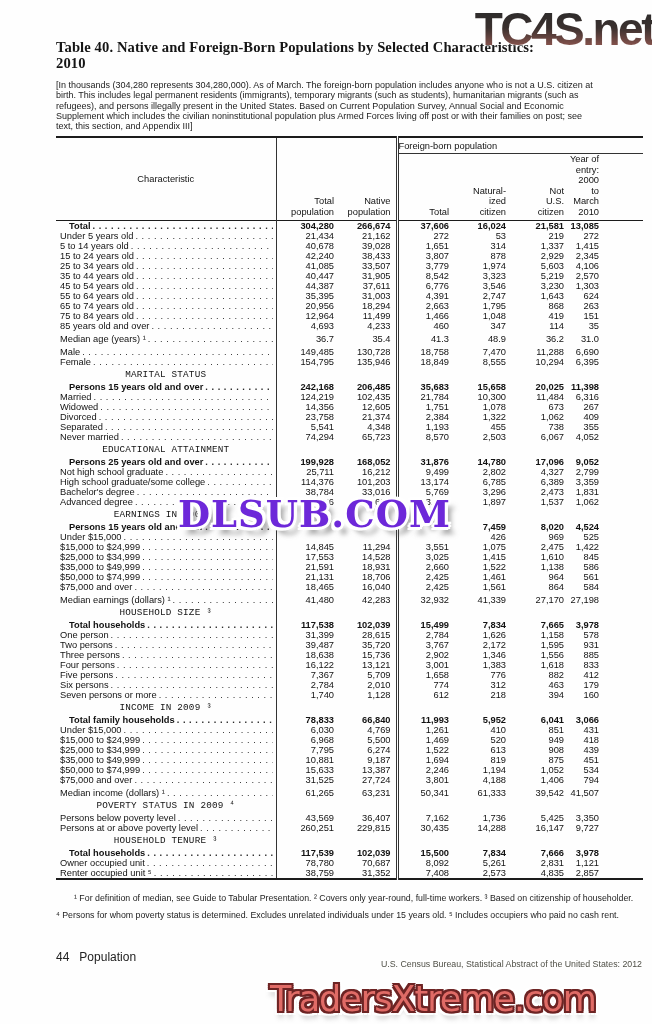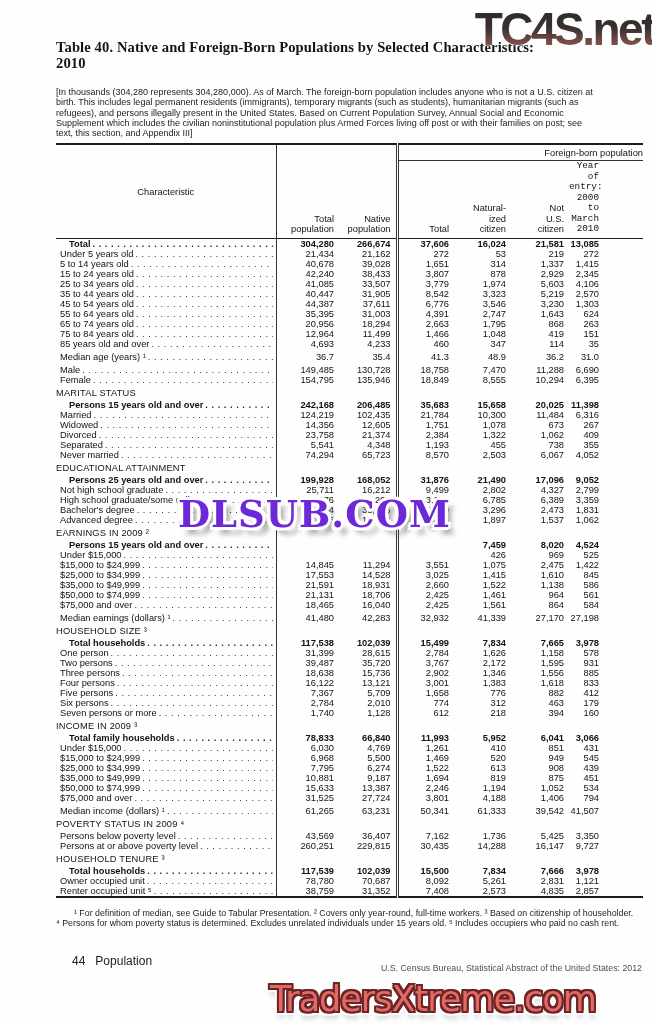--- a/index.html
+++ b/index.html
@@ -3,54 +3,54 @@
 <meta charset="utf-8">
 <style>
   html,body{margin:0;padding:0;}
   body{
     width:652px;height:1024px;position:relative;overflow:hidden;
     background:#fefefe;color:#151515;
     font-family:"Liberation Sans",sans-serif;
   }
   .page{box-sizing:border-box;width:652px;padding:40px 10px 0 56px;}
   .title{font-family:"Liberation Serif",serif;font-weight:bold;font-size:14.6px;line-height:15.5px;letter-spacing:.1px;}
-  .note{margin-top:16px;width:545px;font-size:9px;line-height:10.3px;color:#1c1c1c;}
+  .note{margin-top:9px;width:545px;font-size:9px;line-height:10.3px;color:#1c1c1c;}
   table.main{
     margin-top:5px;border-collapse:collapse;table-layout:fixed;width:587px;
     border-top:2px solid #1c1c1c;border-bottom:2px solid #1c1c1c;
     font-size:9.3px;line-height:10px;color:#121212;
   }
   td,th{padding:0;margin:0;overflow:hidden;}
   th{font-weight:normal;}
   th.h-char{text-align:center;vertical-align:middle;}
   th.h-num{vertical-align:bottom;text-align:right;white-space:pre-line;padding:0 5px 3px 0;line-height:10.5px;}
-  th.h-span{height:15px;text-align:right;vertical-align:middle;border-left:3px double #333;border-bottom:1px solid #333;font-size:9.3px;}
+  th.h-span{height:15px;text-align:left;vertical-align:middle;border-left:3px double #333;border-bottom:1px solid #333;font-size:9.3px;}
   th.bl1{border-left:1px solid #333;}
   th.bl2{border-left:3px double #333;}
-  th.h-yoe{padding-right:44px;font-family:Liberation Mono, monospace;}
+  th.h-yoe{padding-right:44px;}
   tbody tr:first-child td{border-top:1.5px solid #1c1c1c;}
   td.num{text-align:right;padding-right:5px;white-space:nowrap;}
   td.c1{border-left:1px solid #333;}
   td.c3{border-left:3px double #333;}
   td.c6{padding-right:44px;}
   td.char{padding-left:4px;}
   td.char .wrap{display:flex;align-items:baseline;padding-right:3px;}
   td.char .lbl{white-space:nowrap;}
   tr.bold{font-weight:bold;}
   tr.bold td.char .wrap{padding-left:9px;}
-  td.sec{text-align:left;padding:3px 0 2px 0;letter-spacing:.2px;}
+  td.sec{text-align:center;padding:3px 0 2px 0;letter-spacing:.2px;font-family:Liberation Mono, monospace;}
   tr.gap td{padding-top:3px;}
   .dots{flex:1 1 auto;min-width:0;overflow:hidden;white-space:nowrap;color:#2a2a2a;font-weight:normal;}
   tr.bold .dots{font-weight:bold;}
   .dots::after{content:". . . . . . . . . . . . . . . . . . . . . . . . . . . . . . . . . . . . . . . . . . . . . . . . . . . . . . . . . . . . . . . . . . . . . .";letter-spacing:.5px;padding-left:2px;}
-  .footnotes{margin-top:10px;width:578px;font-size:8.8px;line-height:10px;color:#1c1c1c;}
+  .footnotes{margin-top:10px;width:578px;font-size:8.8px;line-height:17px;color:#1c1c1c;}
   .footnotes p{margin:0;text-indent:18px;}
   .footer{margin-top:26px;width:586px;display:flex;justify-content:space-between;align-items:flex-start;}
   .pageno{font-size:12px;color:#222;}
-  .pageno .num{margin-right:10px;margin-left:16px;}
+  .pageno .num{margin-right:10px;}
   .credit{font-size:8.8px;color:#4f4f46;margin-top:9px;}
   
   .wm-top{
     position:absolute;top:2px;right:-2px;z-index:30;
     font-family:"Liberation Sans",sans-serif;font-weight:bold;font-size:46px;letter-spacing:-2.5px;
     background:linear-gradient(180deg,#2b2b2b 12%,#3a302e 48%,#84524c 80%,#9a635b 100%);
     -webkit-background-clip:text;background-clip:text;color:transparent;
     filter:drop-shadow(0 0 1.5px rgba(255,255,255,.95));
   }
   .wm-mid{
@@ -423,21 +423,21 @@
         <tr class="bold">
           <td class="char">
             <div class="wrap">
               <span class="lbl">Persons 25 years old and over</span>
               <span class="dots"></span>
             </div>
           </td>
           <td class="num c1">199,928</td>
           <td class="num c2">168,052</td>
           <td class="num c3">31,876</td>
-          <td class="num c4">21,490</td>
+          <td class="num c4">14,780</td>
           <td class="num c5">17,096</td>
           <td class="num c6">9,052</td>
         </tr>
         <tr>
           <td class="char">
             <div class="wrap">
               <span class="lbl">Not high school graduate</span>
               <span class="dots"></span>
             </div>
           </td>
@@ -774,21 +774,21 @@
             <div class="wrap">
               <span class="lbl">$15,000 to $24,999</span>
               <span class="dots"></span>
             </div>
           </td>
           <td class="num c1">6,968</td>
           <td class="num c2">5,500</td>
           <td class="num c3">1,469</td>
           <td class="num c4">520</td>
           <td class="num c5">949</td>
-          <td class="num c6">545</td>
+          <td class="num c6">418</td>
         </tr>
         <tr>
           <td class="char">
             <div class="wrap">
               <span class="lbl">$25,000 to $34,999</span>
               <span class="dots"></span>
             </div>
           </td>
           <td class="num c1">7,795</td>
           <td class="num c2">6,274</td>

